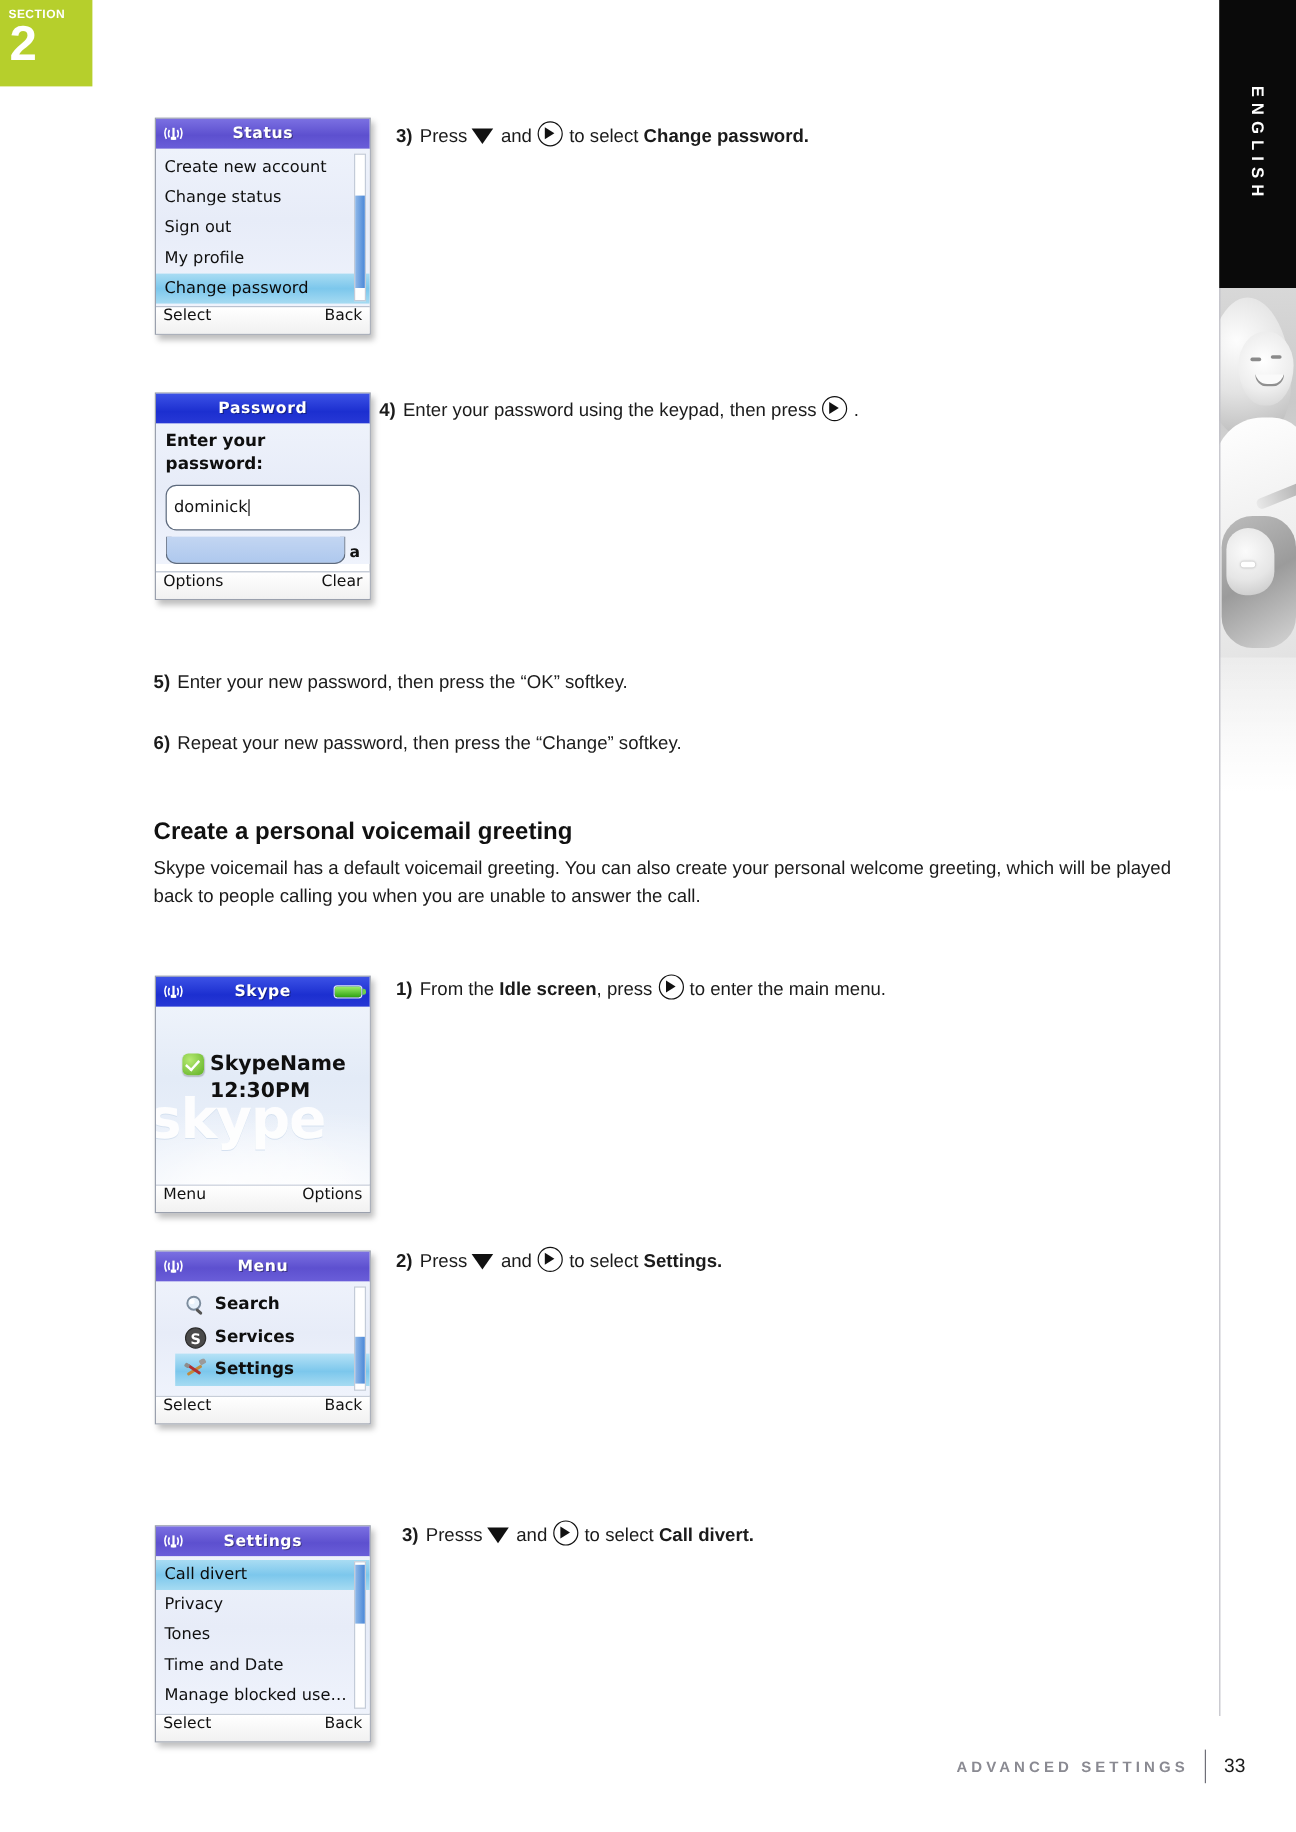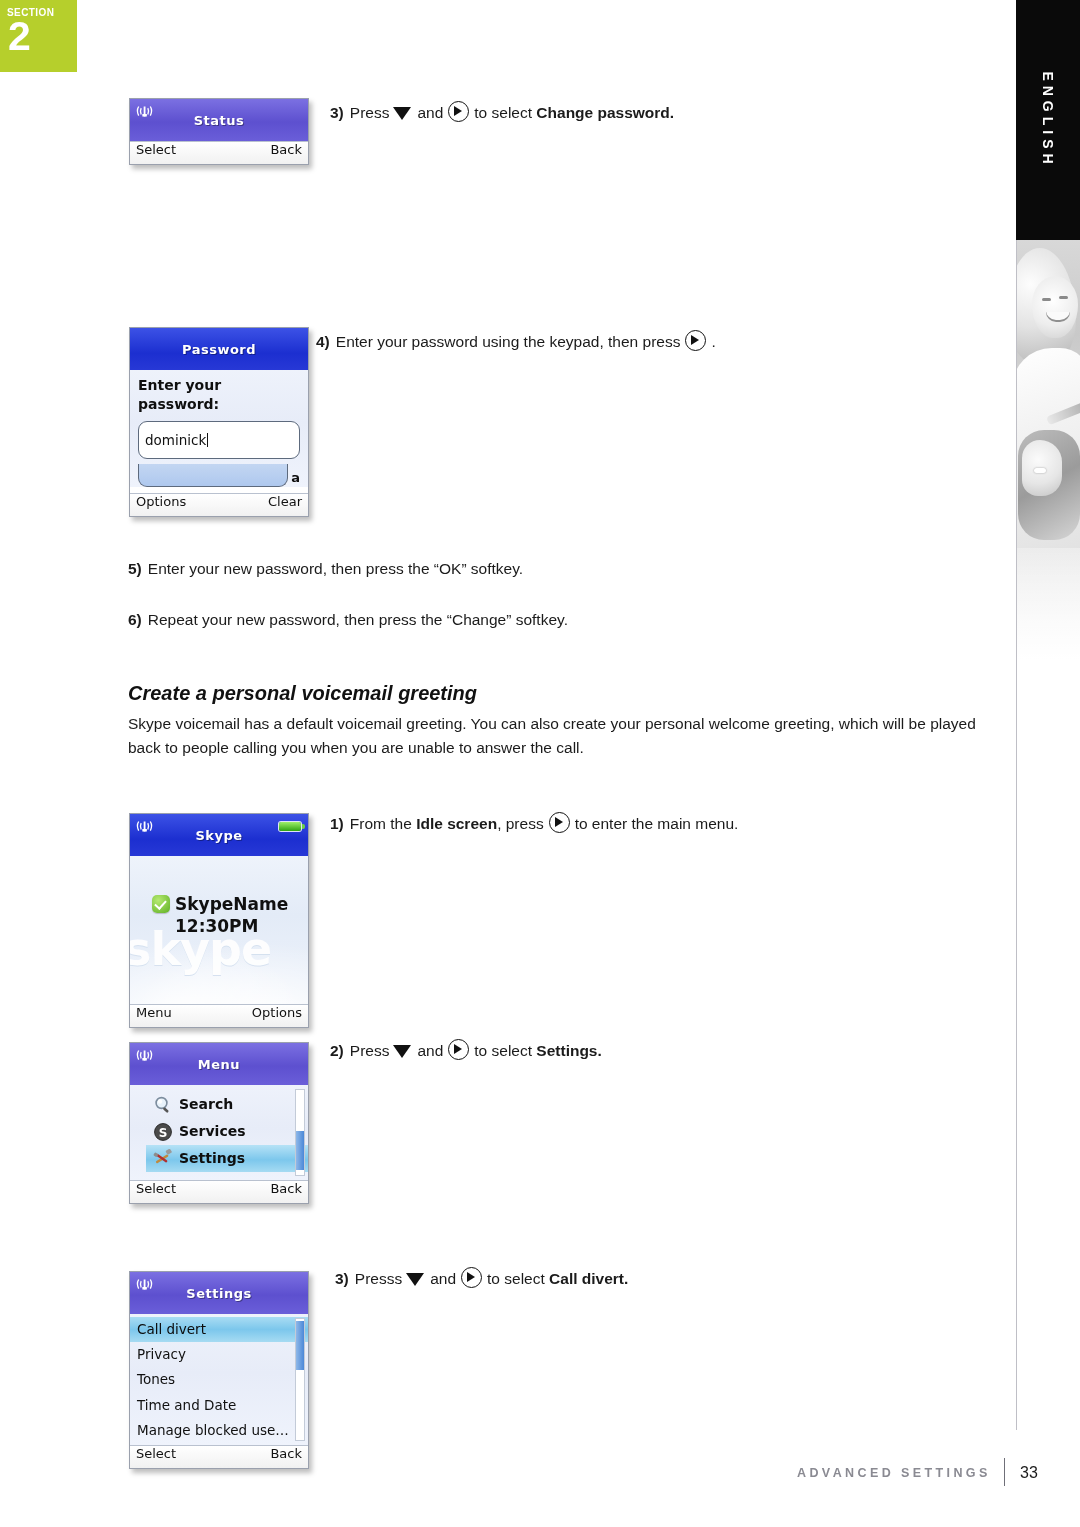--- a/index.html
+++ b/index.html
@@ -97,21 +97,21 @@
 
   
   .screen{
     position:absolute;width:178px;
     background:#ffffff;
     border:1px solid #9aa0ad;
     box-shadow:3px 4px 5px rgba(0,0,0,.26);
     font-family:"DejaVu Sans",sans-serif;
   }
   .scr-title{
-    height:42px;display:flex;align-items:center;
+    height:25px;display:flex;align-items:center;
     position:relative;color:#ffffff;
   }
   .scr-title.purple{background:linear-gradient(180deg,#7b70e2 0%,#5d50cf 55%,#6a5ed9 100%);}
   .scr-title.blue{background:linear-gradient(180deg,#3c52e6 0%,#1c2fd0 60%,#2738d6 100%);}
   .scr-title .t-text{
     width:100%;text-align:center;font-size:13px;font-weight:bold;
     letter-spacing:.5px;text-shadow:1px 1px 0 rgba(0,0,0,.35);
   }
   .antenna{
     position:absolute;left:6px;top:5px;width:17px;height:15px;
@@ -231,21 +231,21 @@
   .ico-ok:after{
     content:"";position:absolute;left:5px;top:4px;width:0;height:0;
     border-top:5px solid transparent;border-bottom:5px solid transparent;
     border-left:8px solid #111;
   }
   .ico-ok:before{
     content:"";position:absolute;left:7px;top:7px;width:2px;height:2px;
   }
 
   .sec-head{
-    position:absolute;left:128px;font-size:20px;font-weight:bold;color:#111;font-style:italic;
+    position:absolute;left:128px;font-size:20px;font-weight:bold;color:#111;
   }
   .sec-para{
     position:absolute;left:128px;font-size:15.5px;color:#1b1b1b;line-height:1.55;
     width:850px;
   }
 
   
   .footer-label{
     position:absolute;font-size:12.5px;color:#8a8a92;letter-spacing:3.4px;
     font-weight:bold;
@@ -285,20 +285,32 @@
     <svg class="antenna" viewBox="0 0 20 18">
       <path d="M3 3 Q0 8 3 14" stroke="#fff" stroke-width="1.6" fill="none"></path>
       <path d="M6 5 Q4.2 8.5 6 12.5" stroke="#fff" stroke-width="1.6" fill="none"></path>
       <path d="M17 3 Q20 8 17 14" stroke="#fff" stroke-width="1.6" fill="none"></path>
       <path d="M14 5 Q15.8 8.5 14 12.5" stroke="#fff" stroke-width="1.6" fill="none"></path>
       <rect x="9" y="3" width="2.2" height="12" fill="#fff"></rect>
       <rect x="7.4" y="12" width="5.4" height="3" fill="#fff"></rect>
     </svg>
     <div class="t-text">Status</div>
   </div>
+  <div class="scr-body">
+    <div class="scr-list">
+      <div class="row">Create new account</div>
+      <div class="row">Change status</div>
+      <div class="row">Sign out</div>
+      <div class="row">My profile</div>
+      <div class="row sel">Change password</div>
+      <div class="scrollbar">
+        <div class="thumb" style="top:28%;height:64%;"></div>
+      </div>
+    </div>
+  </div>
   <div class="softkeys">
     <span>Select</span>
     <span>Back</span>
   </div>
 </div>
 
 <div class="screen" style="left:129px;top:327px;">
   <div class="scr-title blue">
     <div class="t-text">Password</div>
   </div>

